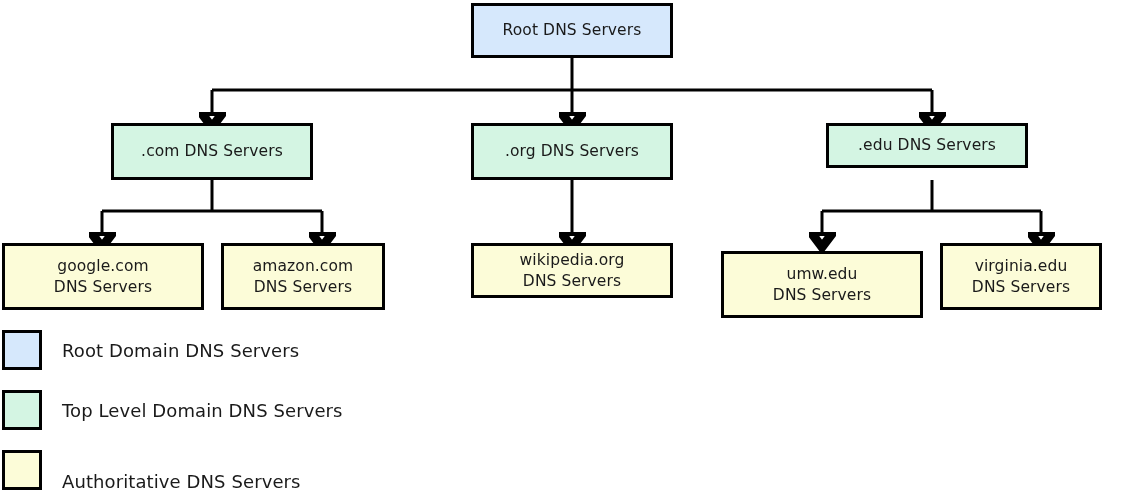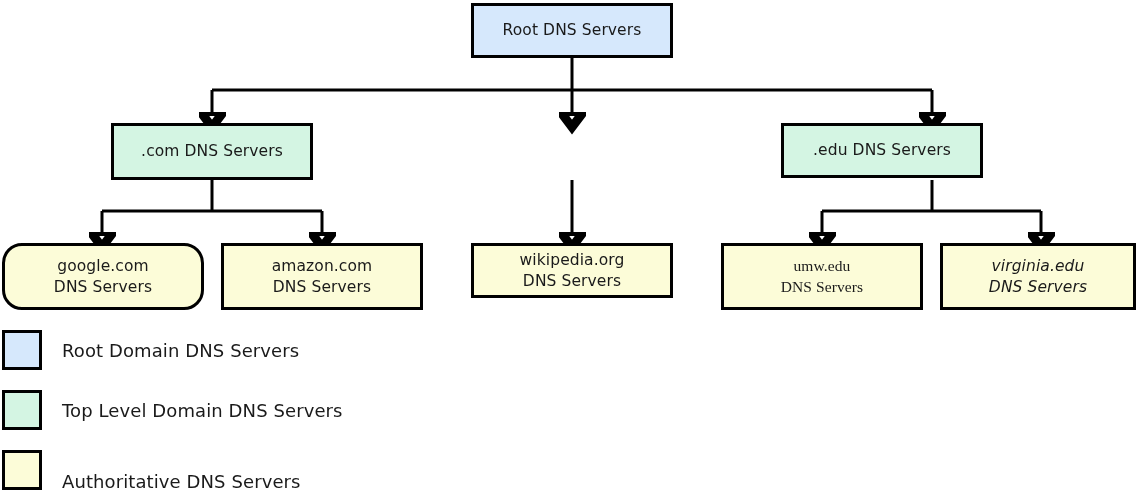--- a/index.html
+++ b/index.html
@@ -99,31 +99,32 @@
 
     <line x1="932" y1="180" x2="932" y2="211"></line>
     <line x1="822" y1="211" x2="1041" y2="211"></line>
     <line x1="822" y1="211" x2="822" y2="236" marker-end="url(#arrowhead)"></line>
     <line x1="1041" y1="211" x2="1041" y2="236" marker-end="url(#arrowhead)"></line>
   </svg>
 
   <div class="node node-root" style="left:471px; top:3px; width:202px; height:55px;">Root DNS Servers</div>
 
   <div class="node node-tld" style="left:111px; top:123px; width:202px; height:57px;">.com DNS Servers</div>
-  <div class="node node-tld" style="left:781px; top:123px; width:202px; height:55px;">.edu DNS Servers</div>
+  <div class="node node-tld" style="left:471px; top:123px; width:202px; height:57px;">.org DNS Servers</div>
+  <div class="node node-tld" style="left:826px; top:123px; width:202px; height:45px;">.edu DNS Servers</div>
 
-  <div class="node node-auth" style="left:2px; top:243px; width:202px; height:67px;border-radius:20px;">google.com
+  <div class="node node-auth" style="left:2px; top:243px; width:202px; height:67px;">google.com
 DNS Servers</div>
-  <div class="node node-auth" style="left:221px; top:243px; width:202px; height:67px;">amazon.com
+  <div class="node node-auth" style="left:221px; top:243px; width:164px; height:67px;">amazon.com
 DNS Servers</div>
   <div class="node node-auth" style="left:471px; top:243px; width:202px; height:55px;">wikipedia.org
 DNS Servers</div>
-  <div class="node node-auth" style="left:721px; top:243px; width:202px; height:67px;font-family:Liberation Serif, serif;">umw.edu
+  <div class="node node-auth" style="left:721px; top:251px; width:202px; height:67px;">umw.edu
 DNS Servers</div>
-  <div class="node node-auth" style="left:940px; top:243px; width:196px; height:67px;font-style:italic;">virginia.edu
+  <div class="node node-auth" style="left:940px; top:243px; width:162px; height:67px;">virginia.edu
 DNS Servers</div>
 
   <div>
     <div class="legend-swatch" style="left:2px; top:330px; background:#d6e8fc;"></div>
     <div class="legend-label" style="top:330px;">Root Domain DNS Servers</div>
 
     <div class="legend-swatch" style="left:2px; top:390px; background:#d4f5e3;"></div>
     <div class="legend-label" style="top:390px;">Top Level Domain DNS Servers</div>
 
     <div class="legend-swatch" style="left:2px; top:450px; background:#fcfcd8;"></div>

